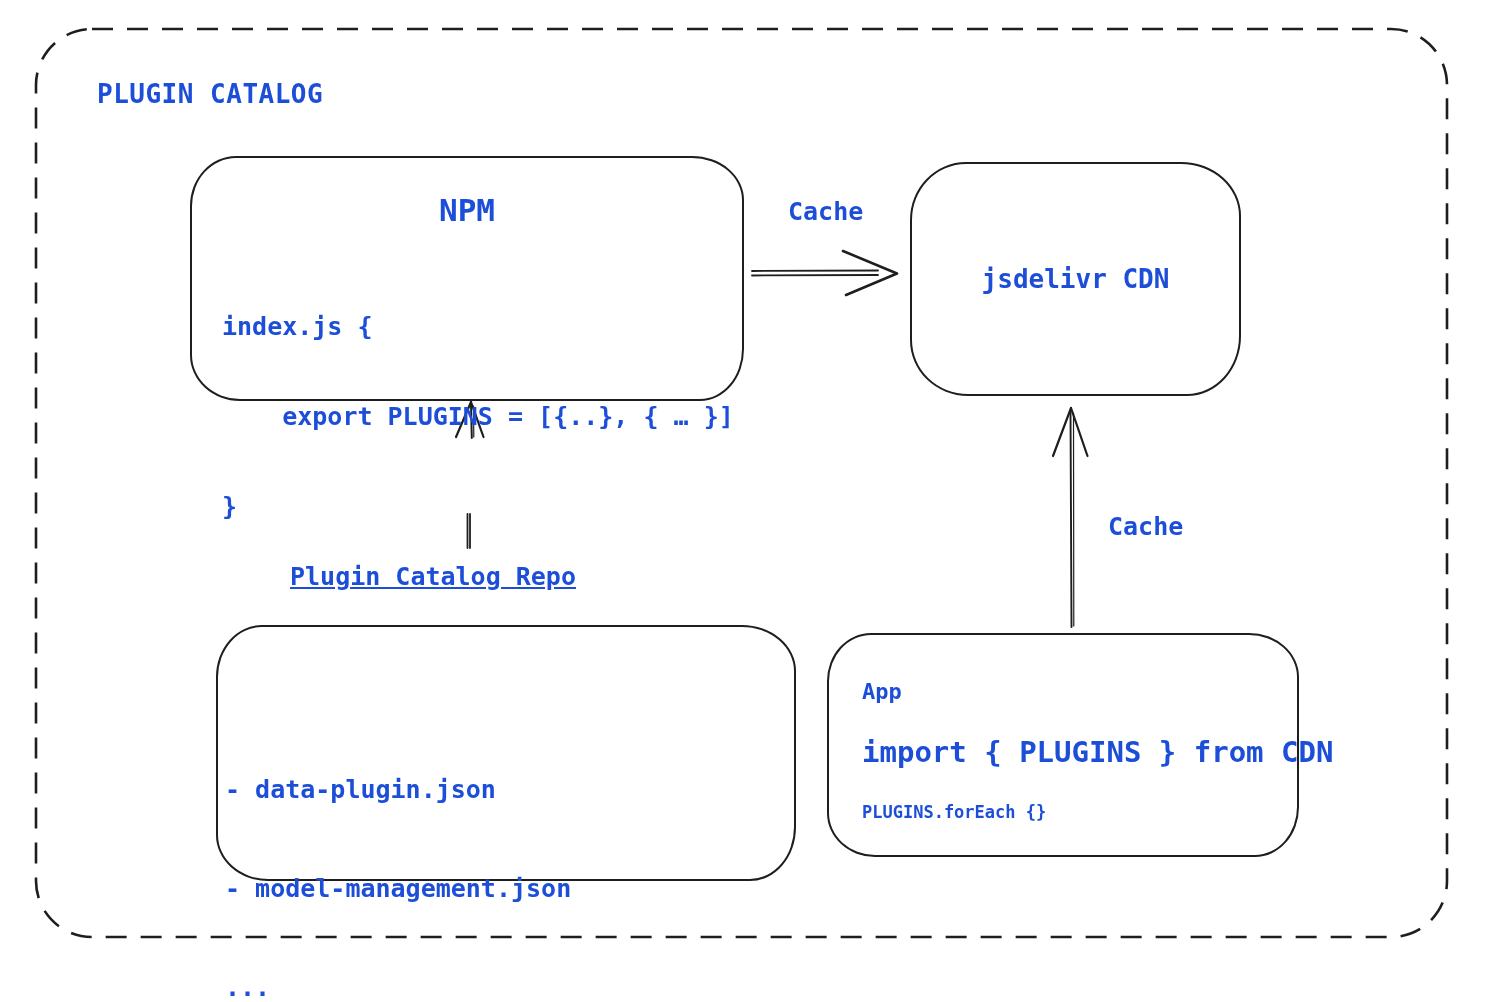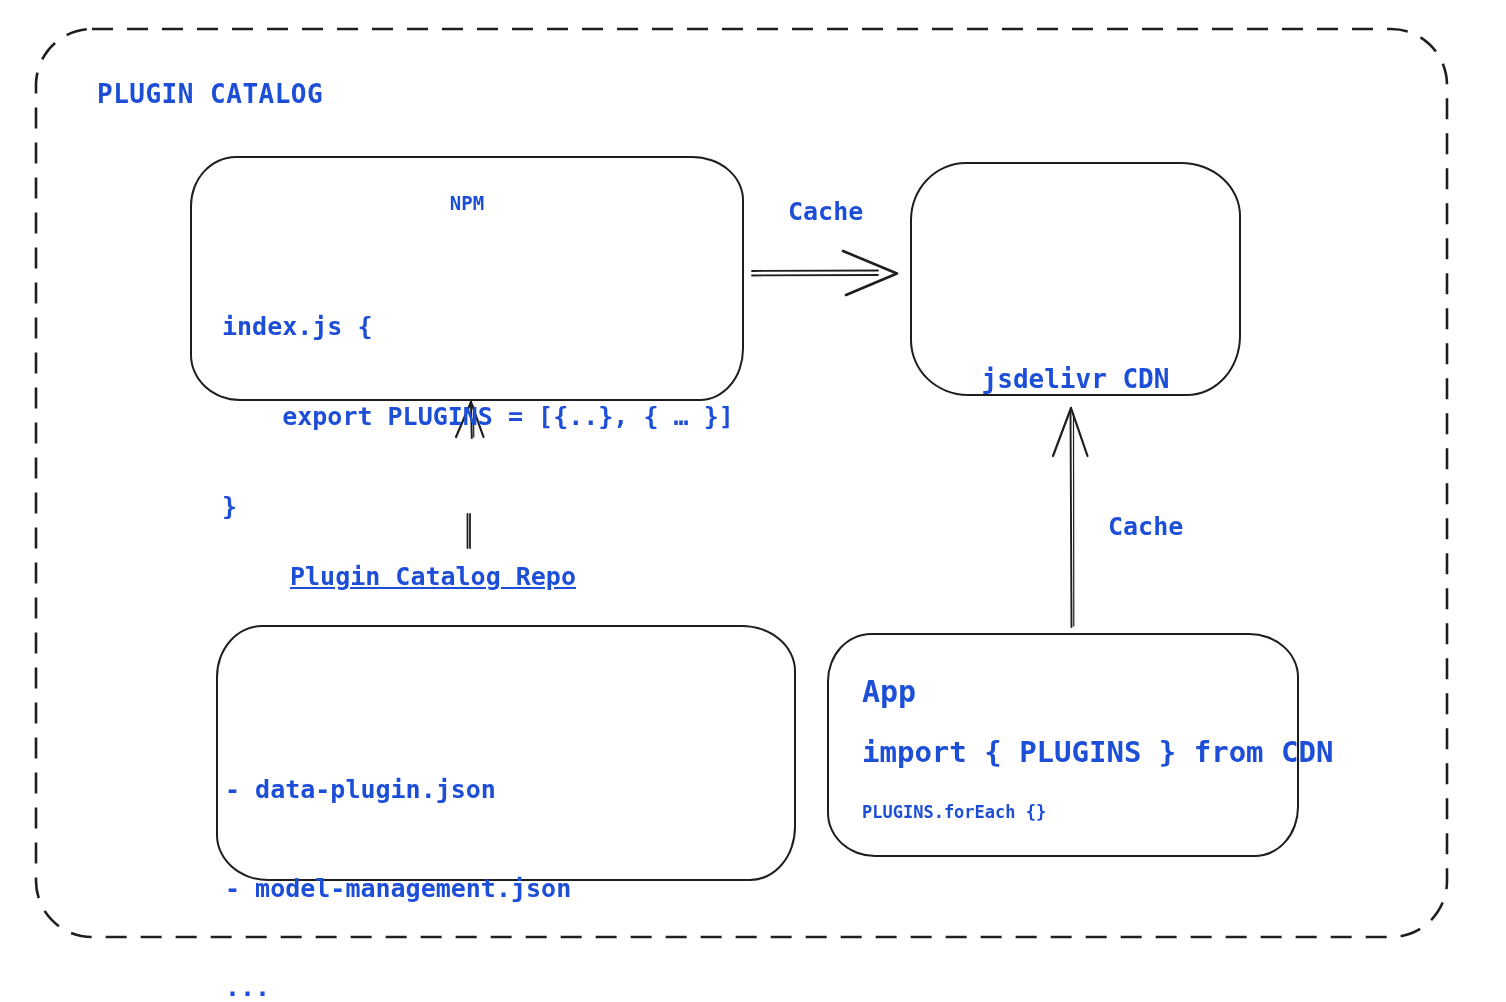--- a/index.html
+++ b/index.html
@@ -31,46 +31,46 @@
     background: #ffffff;
     box-sizing: border-box;
   }
   .node-npm {
     left: 190px; top: 156px; width: 554px; height: 245px;
     border-radius: 46px 52px 44px 50px / 50px 44px 52px 46px;
   }
   .node-cdn {
     left: 910px; top: 162px; width: 331px; height: 234px;
     border-radius: 56px 60px 54px 58px / 58px 54px 60px 56px;
-    display: flex; align-items: flex-end; justify-content: center;
+    display: flex; align-items: center; justify-content: center;
   }
   .node-repo {
     left: 216px; top: 625px; width: 580px; height: 256px;
     border-radius: 46px 54px 46px 52px / 52px 46px 54px 46px;
   }
   .node-app {
     left: 827px; top: 633px; width: 472px; height: 224px;
     border-radius: 44px 50px 44px 48px / 48px 44px 50px 44px;
   }
   .node-heading {
     position: absolute;
     left: 0; right: 0; top: 34px;
     text-align: center;
-    font-size: 19px;
+    font-size: 31px;
   }
   .code-block {
     position: absolute;
     font-size: 25px;
     line-height: 30px;
     white-space: pre;
   }
   .npm-code  { left: 30px; top: 94px; }
   .cdn-label { font-size: 26px; }
   .repo-list { left: 7px;  top: 80px; line-height: 33px; }
-  .app-title    { left: 33px; top: 42px;  font-size: 30px; }
+  .app-title    { left: 33px; top: 42px;  font-size: 22px; }
   .app-line-1   { left: 33px; top: 102px; font-size: 29px; }
   .app-line-2   { left: 33px; top: 162px; font-size: 17px; }
   
   .edge-label { font-size: 25px; }
   .cache-label  { left: 788px;  top: 197px; }
   .import-label { left: 1108px; top: 512px; }
   .webpack-label {
     left: 338px; top: 440px; width: 260px;
     text-align: center; line-height: 32px;
   }

